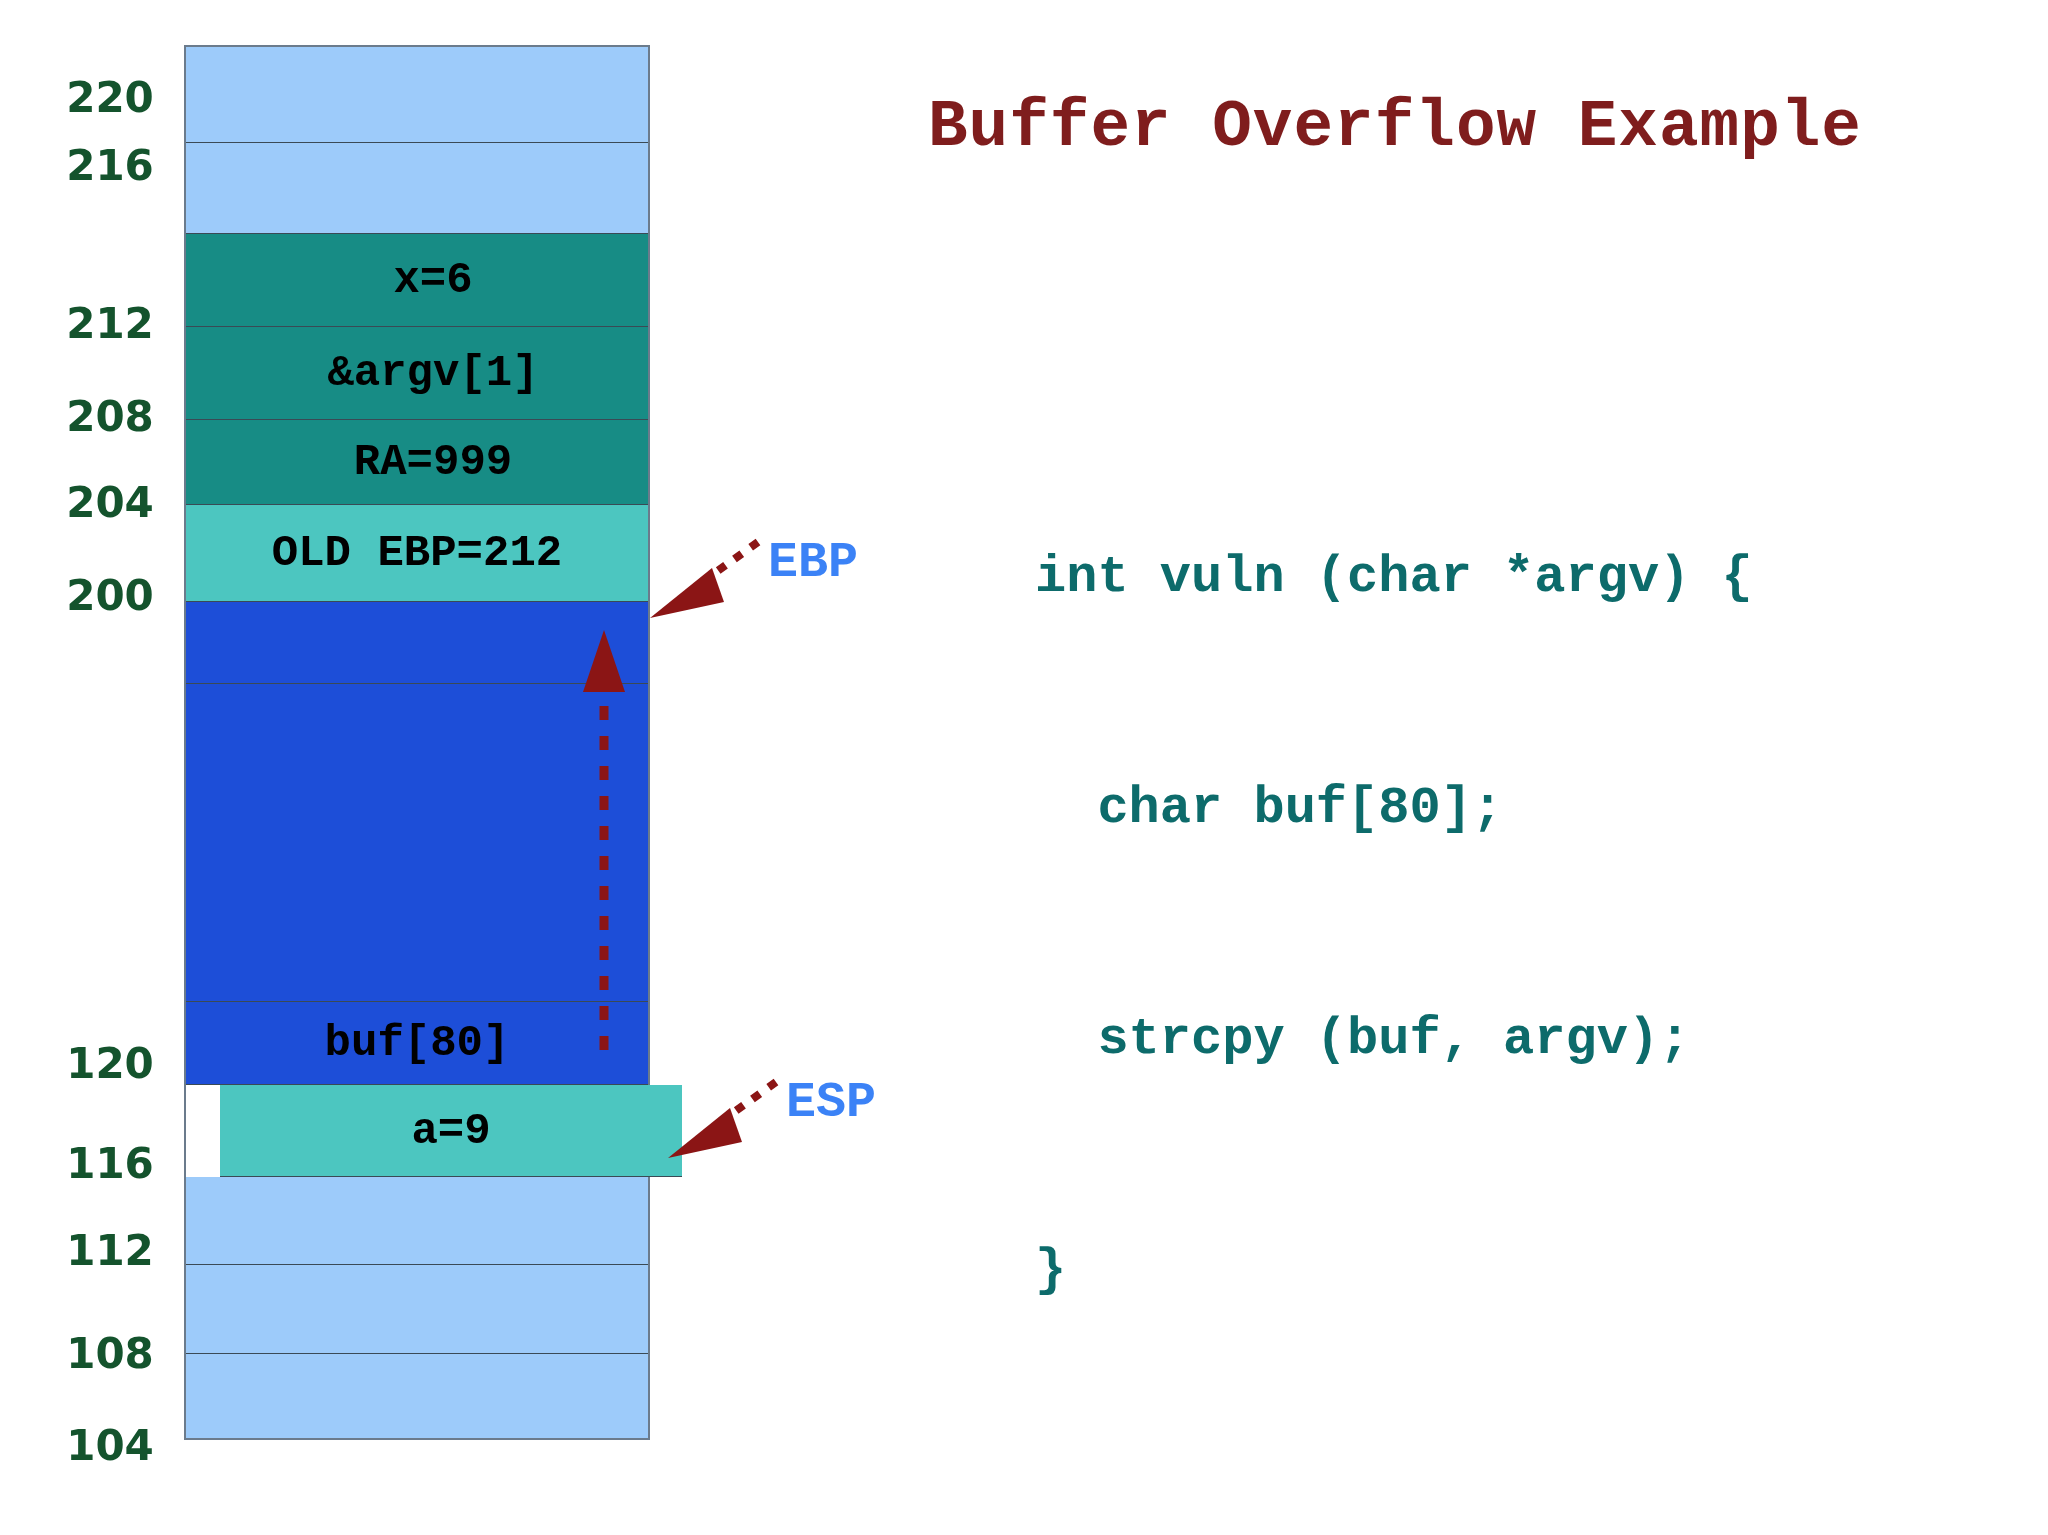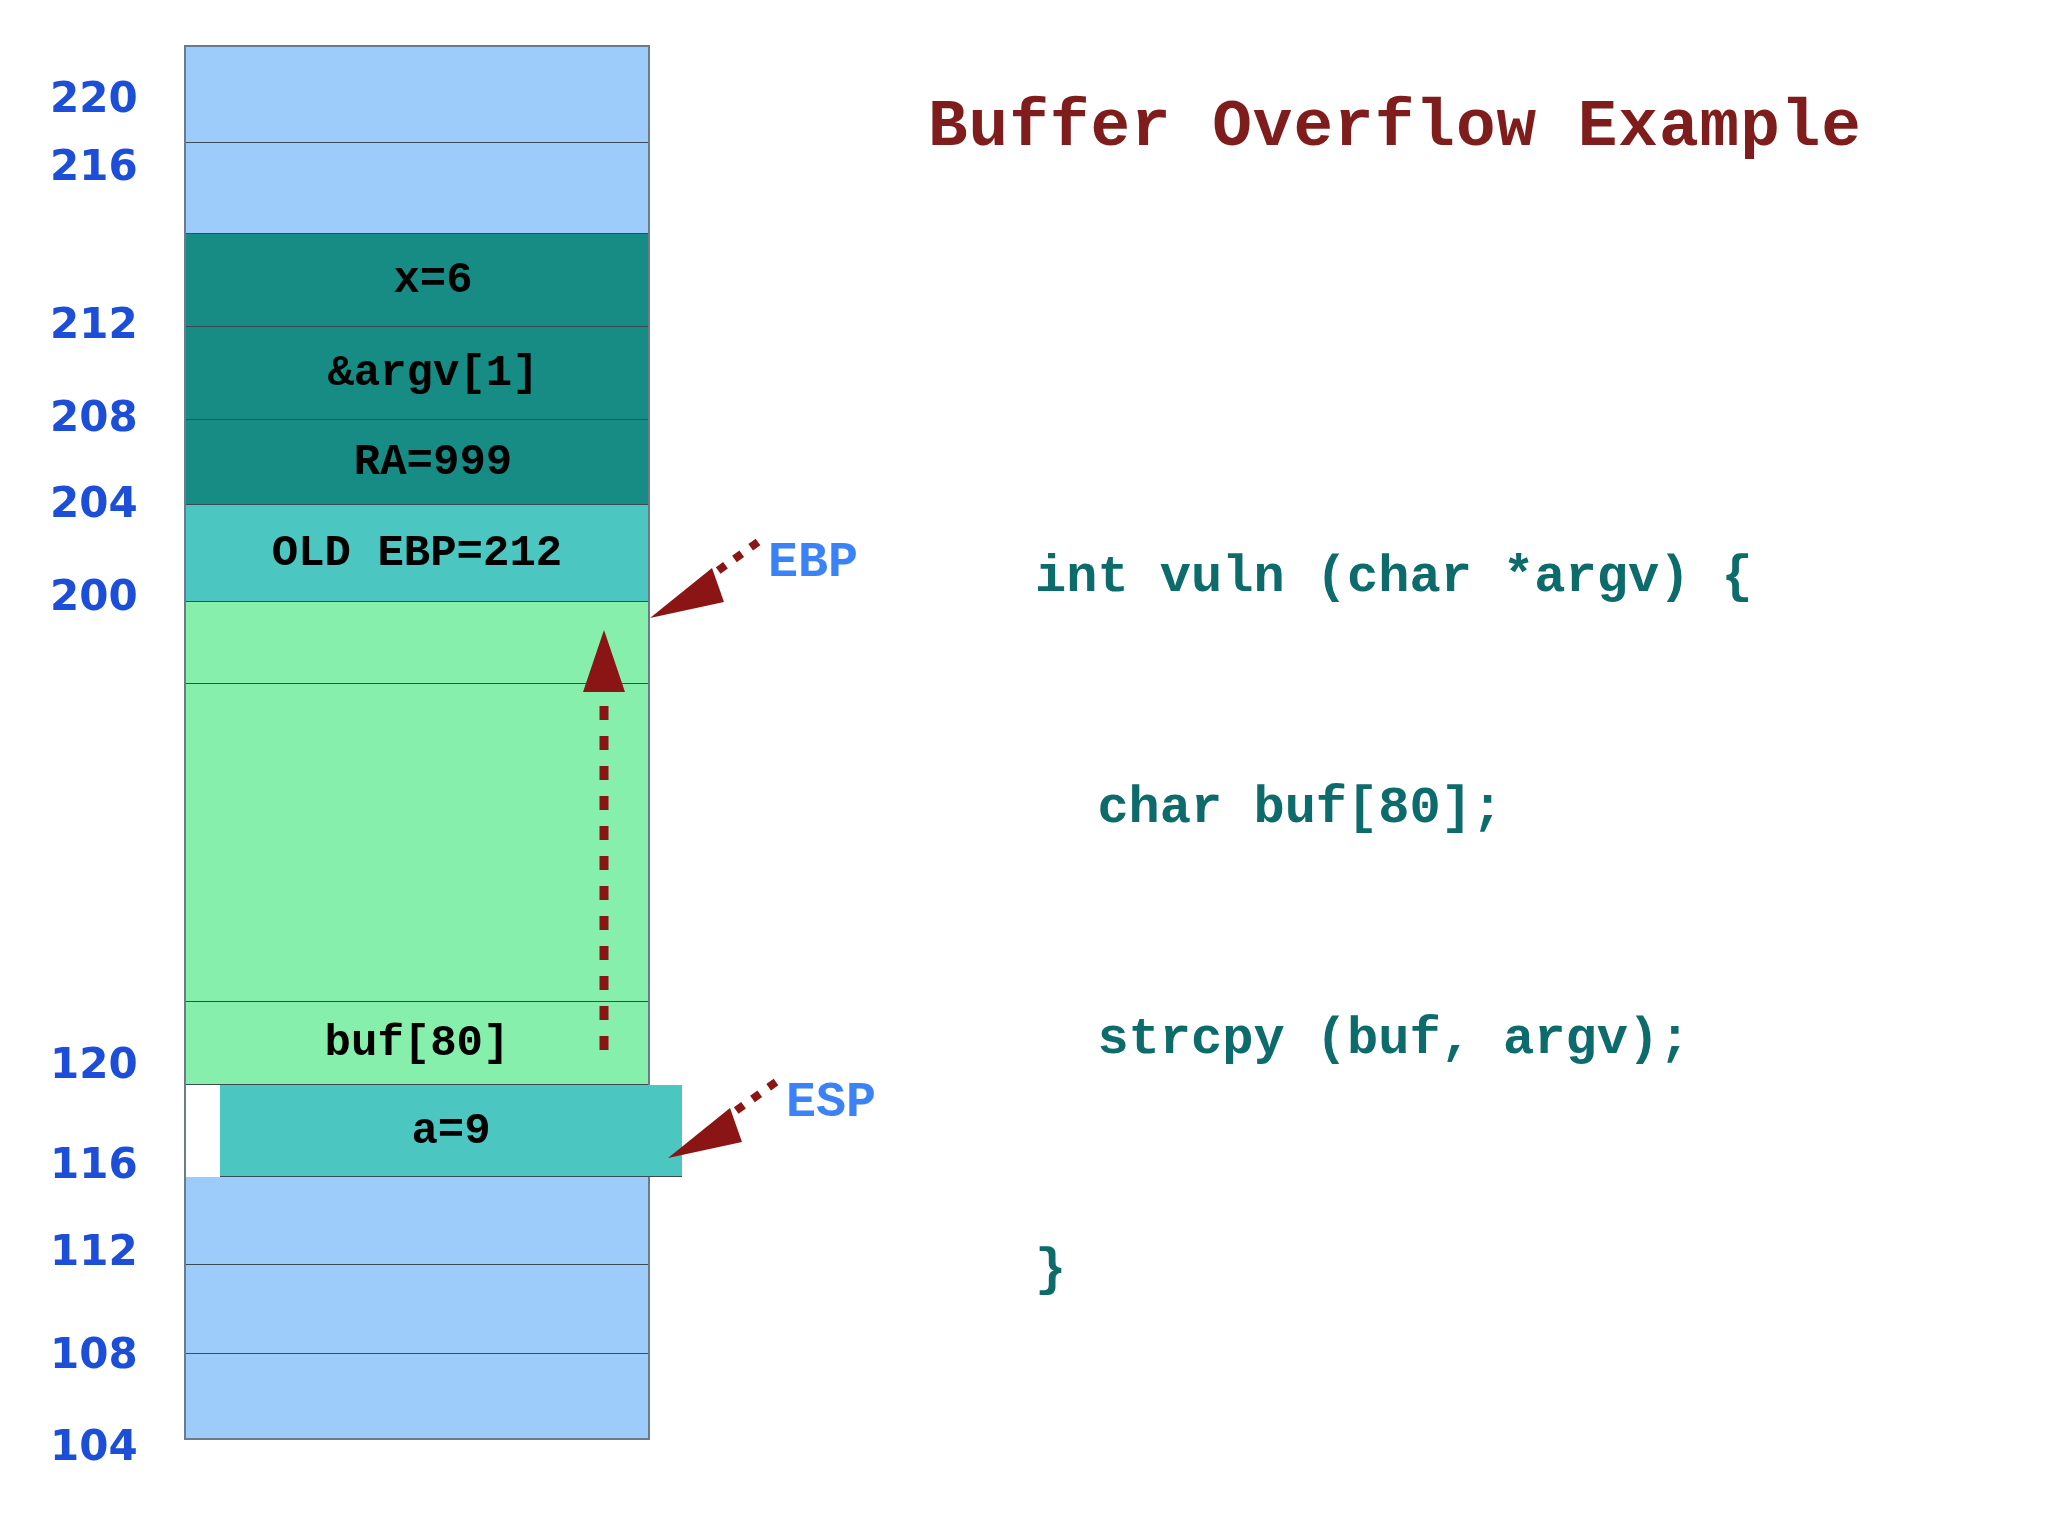--- a/index.html
+++ b/index.html
@@ -63,32 +63,32 @@
     font-size: 44px;
     color: #000000;
     line-height: 1;
     white-space: pre;
   }
   .stack-cell.nb { border-bottom: none; }
 
   .c-blue   { background: #9dcbfa; }
   .c-teal   { background: #178c85; padding-left: 32px; }
   .c-ltteal { background: #4cc6c0; }
-  .c-gray   { background: #86efac; }
+  .c-gray   { background: #1d4ed8; }
 
   
   .tick-label {
     position: absolute;
     right: 0;
     width: 120px;
-    text-align: left;
+    text-align: center;
     font-family: "DejaVu Sans", "Liberation Sans", sans-serif;
     font-weight: bold;
     font-size: 42px;
-    color: #1d4ed8;
+    color: #14532d;
     line-height: 1;
   }
   #tick-labels {
     position: absolute;
     left: 20px;
     top: 0;
     width: 150px;
     height: 1535px;
   }
 

